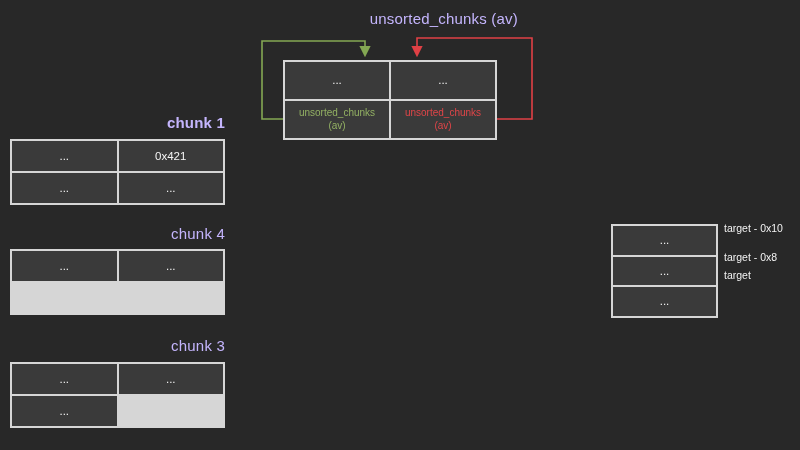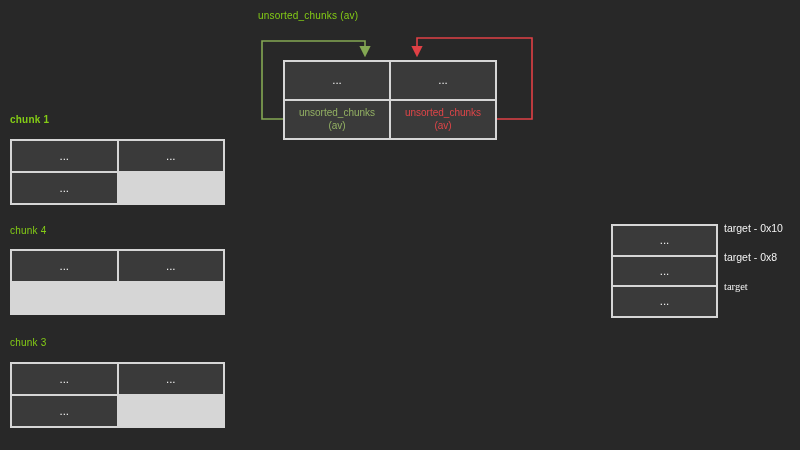--- a/index.html
+++ b/index.html
@@ -2,21 +2,21 @@
 <html><head>
 <meta charset="utf-8">
 <style>
   html,body{margin:0;padding:0;background:#282828;}
   .stage{
     position:relative;width:800px;height:450px;background:#282828;
     font-family:"Liberation Sans",sans-serif;color:#f2f2f2;overflow:hidden;
   }
   .arrows{position:absolute;left:0;top:0;pointer-events:none;}
   .dtitle{
-    position:absolute;text-align:left;font-size:10px;color:#84cc16;
+    position:absolute;text-align:right;font-size:15px;color:#c4b5fd;
     letter-spacing:0.2px;
   }
   .tbl{
     position:absolute;display:grid;box-sizing:border-box;
     gap:2px;background:#d6d6d6;border:2px solid #d6d6d6;
   }
   .cell{
     background:#3a3a3a;display:flex;flex-direction:column;
     align-items:center;justify-content:center;
     font-size:11.5px;color:#f5f5f5;line-height:1.25;text-align:center;
@@ -67,20 +67,23 @@
     </div>
   </div>
 
   <div class="dtitle" style="left:10px;top:114px;width:215px;font-weight:bold;">chunk 1</div>
   <div class="tbl" style="left:10px;top:139px;width:215px;height:66px;
        grid-template-columns:1fr 1fr;grid-template-rows:1fr 1fr;">
     <div class="cell">
       <span class="val">...</span>
       </div>
     <div class="cell">
+      <span class="val">0x421</span>
+      </div>
+    <div class="cell">
       <span class="val">...</span>
       </div>
     <div class="cell">
       <span class="val">...</span>
       </div>
   </div>
 
   <div class="dtitle" style="left:10px;top:225px;width:215px;">chunk 4</div>
   <div class="tbl" style="left:10px;top:249px;width:215px;height:66px;
        grid-template-columns:1fr 1fr;grid-template-rows:1fr 1fr;">
@@ -113,15 +116,15 @@
       </div>
     <div class="cell">
       <span class="val">...</span>
       </div>
     <div class="cell">
       <span class="val">...</span>
       </div>
   </div>
   <div class="side-label" style="left:724px;top:221px;">target - 0x10</div>
   <div class="side-label" style="left:724px;top:250px;">target - 0x8</div>
-  <div class="side-label" style="left:724px;top:280px;font-family:Liberation Serif, serif;">target</div>
+  <div class="side-label" style="left:724px;top:268px;">target</div>
 
 </div>
 
 </body></html>

